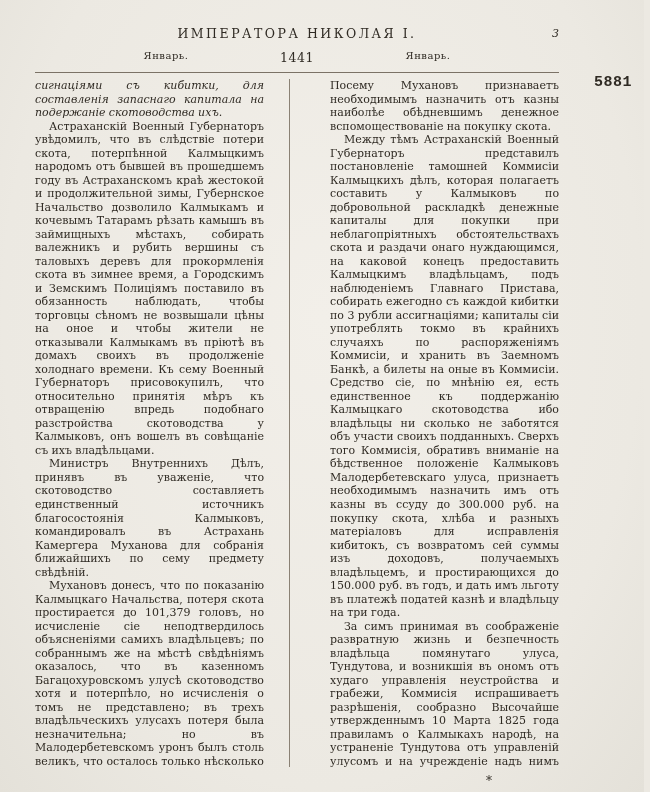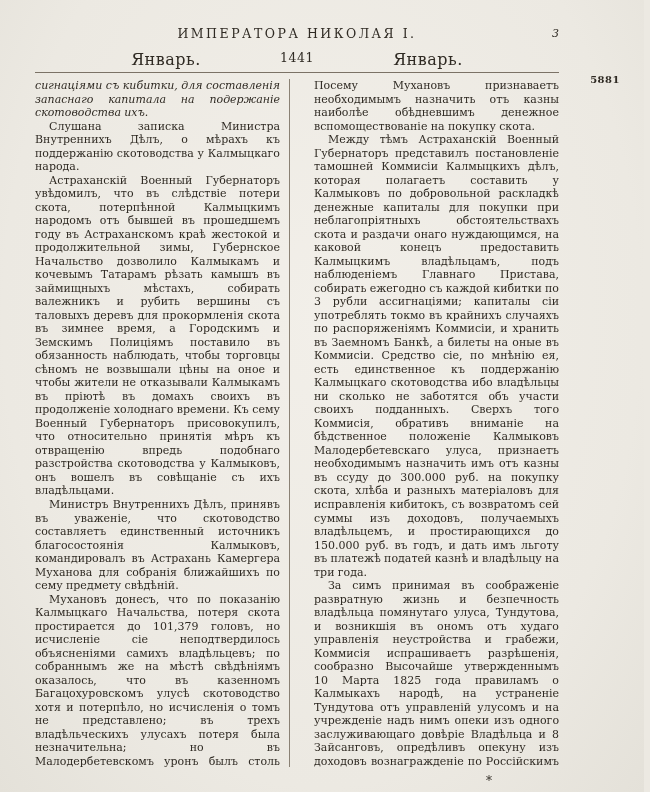--- a/index.html
+++ b/index.html
@@ -24,38 +24,39 @@
     font-size:12.5px;font-weight:normal;
     letter-spacing:2.5px;
   }
   .pagenum{
     position:absolute;right:0;top:1px;
     font-size:11px;font-style:italic;
   }
   .header-row2{position:relative;height:20px;margin-top:6px;}
   .run-month, .run-year{
     position:absolute;transform:translateX(-50%);
-    font-size:16px;letter-spacing:0.5px;
+    font-size:10px;letter-spacing:0.5px;
   }
   .run-left{left:25%;}
   .run-year{left:50%;font-size:12.5px;}
   .run-right{left:75%;}
   .margin-number{
-    position:absolute;right:24px;top:74px;
-    font-size:10px;font-weight:bold;letter-spacing:0.5px;
+    position:absolute;right:12px;top:74px;
+    font-size:15px;font-weight:bold;letter-spacing:0.5px;font-family:Liberation Mono, monospace;
   }
   .rule{
     border:none;border-top:1px solid #7b7266;
     margin:2px 0 6px 0;
   }
   
   .columns{
     display:flex;
     height:688px;
     overflow:hidden;
+    gap:16px;
   }
   .col{
     flex:1 1 0;
     overflow:hidden;
   }
   .col.left{padding-right:9px;}
   .col.right{padding-left:24px;}
   .divider{
     flex:0 0 1px;
     background:#8a8174;
@@ -94,21 +95,20 @@
   </div>
 
   <div class="margin-number">5881</div>
 
   <hr class="rule">
 
   <div class="columns">
 
     <div class="col left">
       <p class="cont italic">сигнаціями съ кибитки, для составленія запаснаго капитала на подержаніе скотоводства ихъ.</p>
-      <p>Слушана записка Министра Внутреннихъ Дѣлъ, о мѣрахъ къ поддержанію скотоводства у Калмыцкаго народа.</p>
       <p>Астраханскій Военный Губернаторъ увѣдомилъ, что въ слѣдствіе потери скота, потерпѣнной Калмыцкимъ народомъ отъ бывшей въ прошедшемъ году въ Астраханскомъ краѣ жестокой и продолжительной зимы, Губернское Начальство дозволило Калмыкамъ и кочевымъ Татарамъ рѣзать камышъ въ займищныхъ мѣстахъ, собирать валежникъ и рубить вершины съ таловыхъ деревъ для прокормленія скота въ зимнее время, а Городскимъ и Земскимъ Полиціямъ поставило въ обязанность наблюдать, чтобы торговцы сѣномъ не возвышали цѣны на оное и чтобы жители не отказывали Калмыкамъ въ пріютѣ въ домахъ своихъ въ продолженіе холоднаго времени. Къ сему Военный Губернаторъ присовокупилъ, что относительно принятія мѣръ къ отвращенію впредь подобнаго разстройства скотоводства у Калмыковъ, онъ вошелъ въ совѣщаніе съ ихъ владѣльцами.</p>
       <p>Министръ Внутреннихъ Дѣлъ, принявъ въ уваженіе, что скотоводство составляетъ единственный источникъ благосостоянія Калмыковъ, командировалъ въ Астрахань Камергера Муханова для собранія ближайшихъ по сему предмету свѣдѣній.</p>
       <p>Мухановъ донесъ, что по показанію Калмыцкаго Начальства, потеря скота простирается до 101,379 головъ, но исчисленіе сіе неподтвердилось объясненіями самихъ владѣльцевъ; по собраннымъ же на мѣстѣ свѣдѣніямъ оказалось, что въ казенномъ Багацохуровскомъ улусѣ скотоводство хотя и потерпѣло, но исчисленія о томъ не представлено; въ трехъ владѣльческихъ улусахъ потеря была незначительна; но въ Малодербетевскомъ уронъ былъ столь великъ, что осталось только нѣсколько головъ скота, и Калмыки сего улуса пришли въ нищенское состояніе.</p>
     </div>
 
     <div class="divider"></div>
 
     <div class="col right">
       <p class="cont">Посему Мухановъ признаваетъ необходимымъ назначить отъ казны наиболѣе обѣдневшимъ денежное вспомоществованіе на покупку скота.</p>
       <p>Между тѣмъ Астраханскій Военный Губернаторъ представилъ постановленіе тамошней Коммисіи Калмыцкихъ дѣлъ, которая полагаетъ составить у Калмыковъ по добровольной раскладкѣ денежные капиталы для покупки при неблагопріятныхъ обстоятельствахъ скота и раздачи онаго нуждающимся, на каковой конецъ предоставить Калмыцкимъ владѣльцамъ, подъ наблюденіемъ Главнаго Пристава, собирать ежегодно съ каждой кибитки по 3 рубли ассигнаціями; капиталы сіи употреблять токмо въ крайнихъ случаяхъ по распоряженіямъ Коммисіи, и хранить въ Заемномъ Банкѣ, а билеты на оные въ Коммисіи. Средство сіе, по мнѣнію ея, есть единственное къ поддержанію Калмыцкаго скотоводства ибо владѣльцы ни сколько не заботятся объ участи своихъ подданныхъ. Сверхъ того Коммисія, обративъ вниманіе на бѣдственное положеніе Калмыковъ Малодербетевскаго улуса, признаетъ необходимымъ назначить имъ отъ казны въ ссуду до 300.000 руб. на покупку скота, хлѣба и разныхъ матеріаловъ для исправленія кибитокъ, съ возвратомъ сей суммы изъ доходовъ, получаемыхъ владѣльцемъ, и простирающихся до 150.000 руб. въ годъ, и дать имъ льготу въ платежѣ податей казнѣ и владѣльцу на три года.</p>

